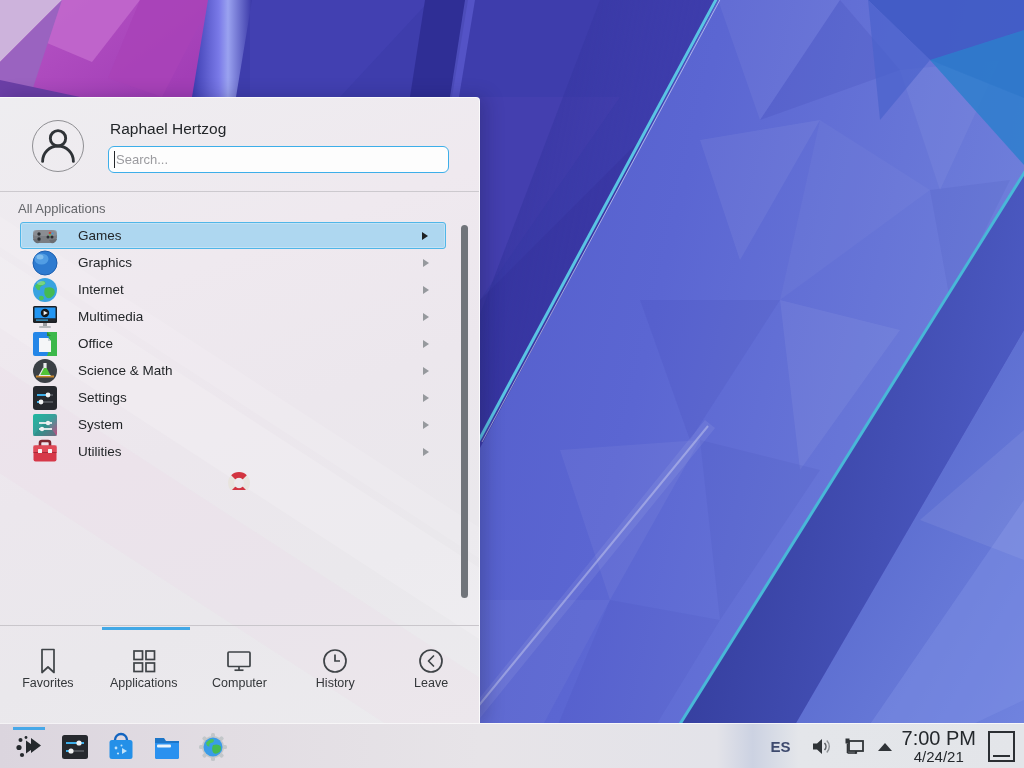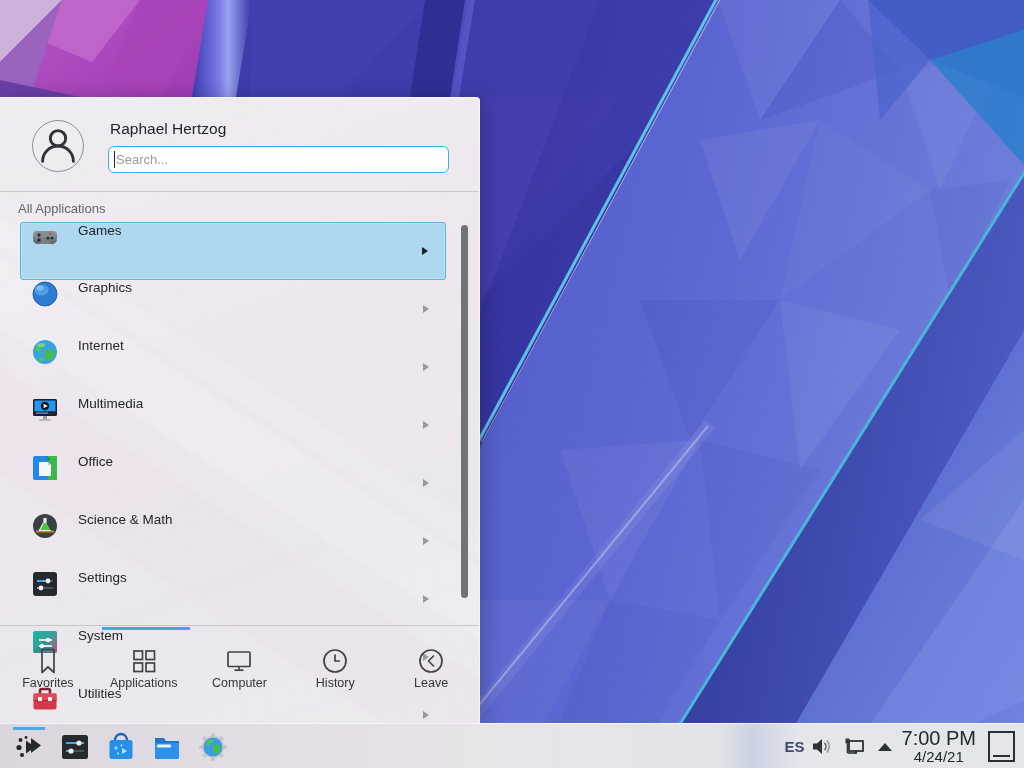--- a/index.html
+++ b/index.html
@@ -31,21 +31,21 @@
   .search-wrap { position:absolute; left:108px; top:48px; width:341px; height:27px; }
   .search-input { width:100%; height:100%; background:#fdfdfd; border:1px solid #3daee9; border-radius:6px;
     font-family:"Liberation Sans",sans-serif; font-size:13px; color:#232629; padding-left:7px; outline:none; }
   .search-input::placeholder { color:#9b9b9f; }
   .text-caret { position:absolute; left:6px; top:5px; width:1px; height:17px; background:#232629; }
 
   .header-divider { position:absolute; left:0; top:93px; width:100%; height:1px; background:#ccc9ce; }
   .section-label { position:absolute; left:18px; top:103px; font-size:13px; color:#64666a; }
 
   .cat-list { position:absolute; left:20px; top:124px; width:426px; }
-  .cat-row { position:relative; height:58px; display:flex; align-items:flex-start; cursor:default; }
+  .cat-row { position:relative; height:27px; display:flex; align-items:center; cursor:default; }
   .cat-row.selected { background:#aed7f0; border:1px solid #50b6e8; border-radius:3px; box-shadow:inset 0 0 0 1px rgba(255,255,255,.25); }
   .cat-icon { width:28px; height:28px; margin-left:11px; flex:0 0 28px; }
   .cat-row.selected .cat-icon { margin-left:10px; }
   .cat-label { margin-left:19px; font-size:13.5px; color:#232629; }
   .cat-arrow { position:absolute; right:17px; top:50%; transform:translateY(-50%);
     width:0; height:0; border-left:6px solid #96999d; border-top:4.5px solid transparent; border-bottom:4.5px solid transparent; }
   .cat-row.selected .cat-arrow { border-left-color:#1d2023; }
   .cat-row.clipped { height:25px; overflow:hidden; align-items:center;flex-direction:column; }
   .cat-row.clipped .cat-icon, .cat-row.clipped .cat-label { margin-top:4px; }
 
@@ -63,21 +63,21 @@
   .taskbar { position:absolute; left:0; top:723px; width:1024px; height:45px; z-index:4;
     background:linear-gradient(90deg,#dbd5de 0%,#e2dde3 22%,#e7e4e8 47%,#e3e3e9 70%,#ccd2e2 73.5%,#e4e6ea 78%,#e3e5e9 100%);
     border-top:1px solid rgba(255,255,255,.7);
   }
   .task-icons { position:absolute; left:6px; top:0; height:45px; display:flex; align-items:center; }
   .task-btn { position:relative; width:46px; height:45px; display:flex; align-items:center; justify-content:center; }
   .task-btn .active-line { position:absolute; left:7px; top:3px; width:32px; height:3px; background:#48a8e8; }
   .task-btn svg { width:30px; height:30px; }
 
   .tray { position:absolute; right:0; top:0; height:45px; display:flex; align-items:center; }
-  .kbd-layout { font-size:15px; font-weight:bold; color:#3e4a6e; margin-right:5px; }
+  .kbd-layout { font-size:15px; font-weight:bold; color:#3e4a6e; margin-right:19px; }
   .tray-icon { width:23px; height:23px; margin-right:10px; }
   .caret-up { width:0; height:0; border-bottom:8px solid #2f3337; border-left:7px solid transparent; border-right:7px solid transparent; margin:0 10px 0 2px; }
   .clock { text-align:center; color:#24282c; margin-right:12px; line-height:1.05; }
   .clock .time { font-size:20px; }
   .clock .date { font-size:15px; }
   .show-desktop { width:27px; height:31px; border:2px solid #2b2f33; background:transparent; position:relative; margin-right:9px; }
   .show-desktop::after { content:""; position:absolute; left:3px; right:3px; bottom:3px; height:2px; background:#2b2f33; }
 </style>
 </head>
 <body>

